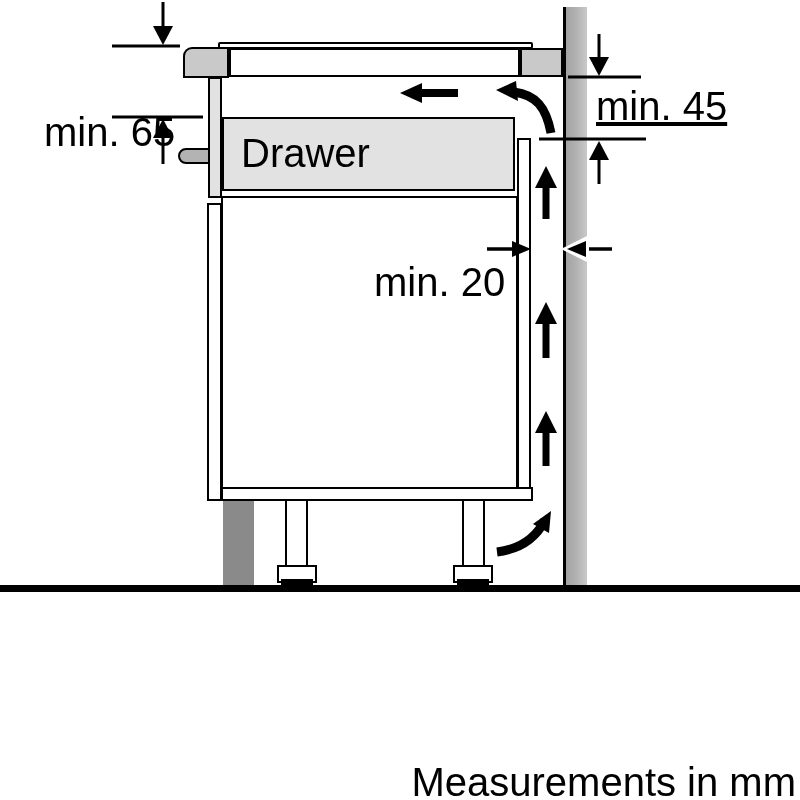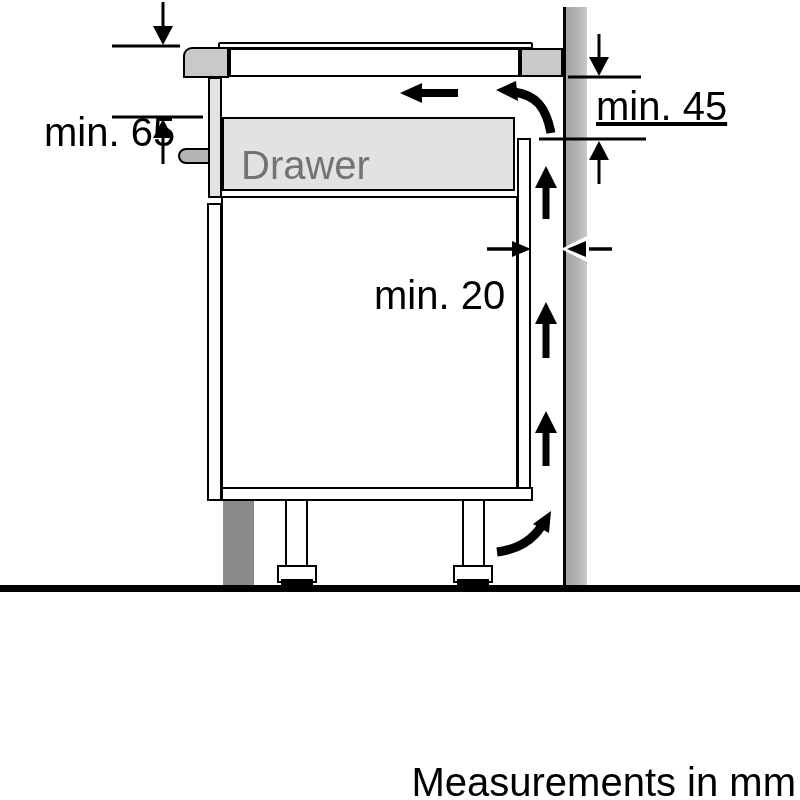--- a/index.html
+++ b/index.html
@@ -28,27 +28,27 @@
   #side-panel-lower{left:207px;top:203px;width:15px;height:298px;background:#fff;border:2.5px solid #000;}
   #hob-tab{left:178px;top:148px;width:32px;height:16px;background:#b3b3b3;border:2px solid #000;
            border-radius:8px 0 0 8px;}
   #side-panel-upper{left:208px;top:77px;width:14px;height:121px;background:#e2e2e2;border:2.5px solid #000;}
   #worktop-left{left:183px;top:47px;width:46px;height:31px;background:#c9c9c9;border:2.5px solid #000;
                 border-top-left-radius:9px;}
   #hob-body{left:229px;top:48px;width:291px;height:29px;background:#fff;border:2.5px solid #000;}
   #worktop-right{left:520px;top:48px;width:43px;height:29px;background:#c9c9c9;border:2.5px solid #000;}
   #hob-glass{left:218px;top:42px;width:315px;height:7px;background:#fff;border:2px solid #000;border-radius:2px;}
   #drawer{left:222px;top:117px;width:293px;height:74px;background:#e2e2e2;border:2.5px solid #000;}
-  #drawer .drawer-label{position:absolute;left:17px;top:12px;height:69px;line-height:69px;
-     font-size:40px;color:#737373;}
+  #drawer .drawer-label{position:absolute;left:17px;top:0;height:69px;line-height:69px;
+     font-size:40px;color:#000000;}
   
   .dim-label{position:absolute;font-size:40px;color:#000;white-space:nowrap;}
   #label-min65{left:44px;top:62px;margin-top:48px;}
   #label-min45{left:596px;top:84px;text-decoration:underline;}
-  #label-min20{left:374px;top:260px;margin-top:13px;}
+  #label-min20{left:374px;top:260px;}
   #label-footer{right:4px;top:760px;font-size:40px;}
   
   #overlay{left:0;top:0;width:800px;height:800px;pointer-events:none;}
 </style>
 </head>
 <body>
 
 <div id="canvas">
 
   <div class="abs" id="wall"></div>

